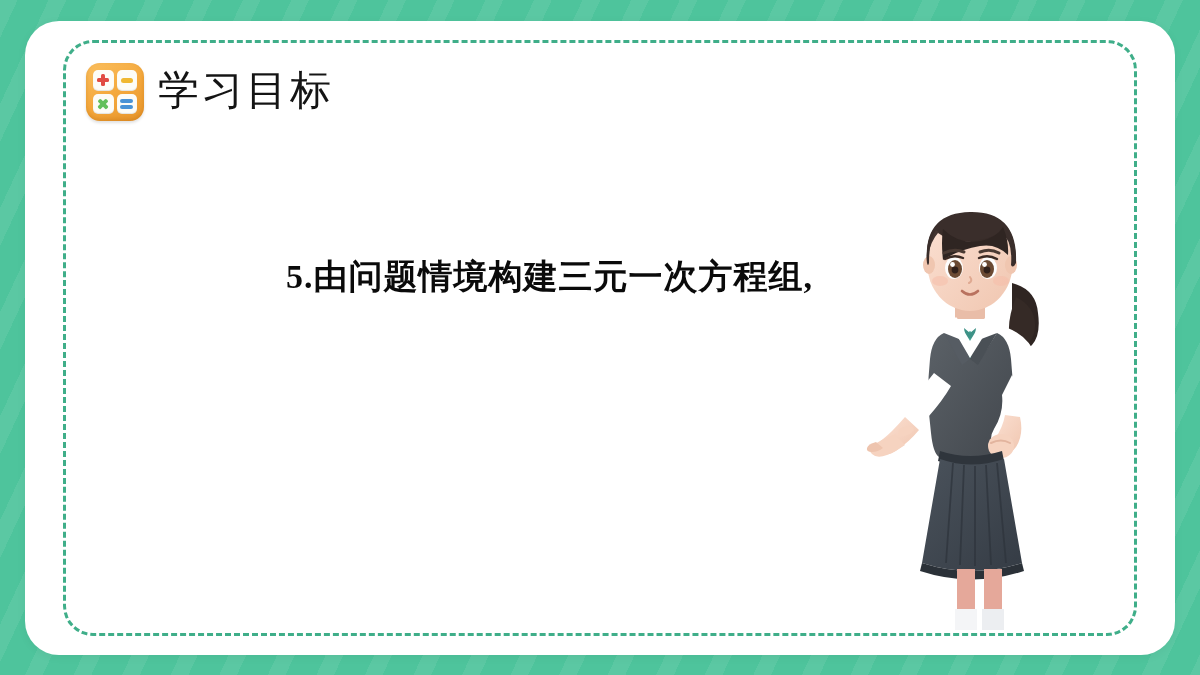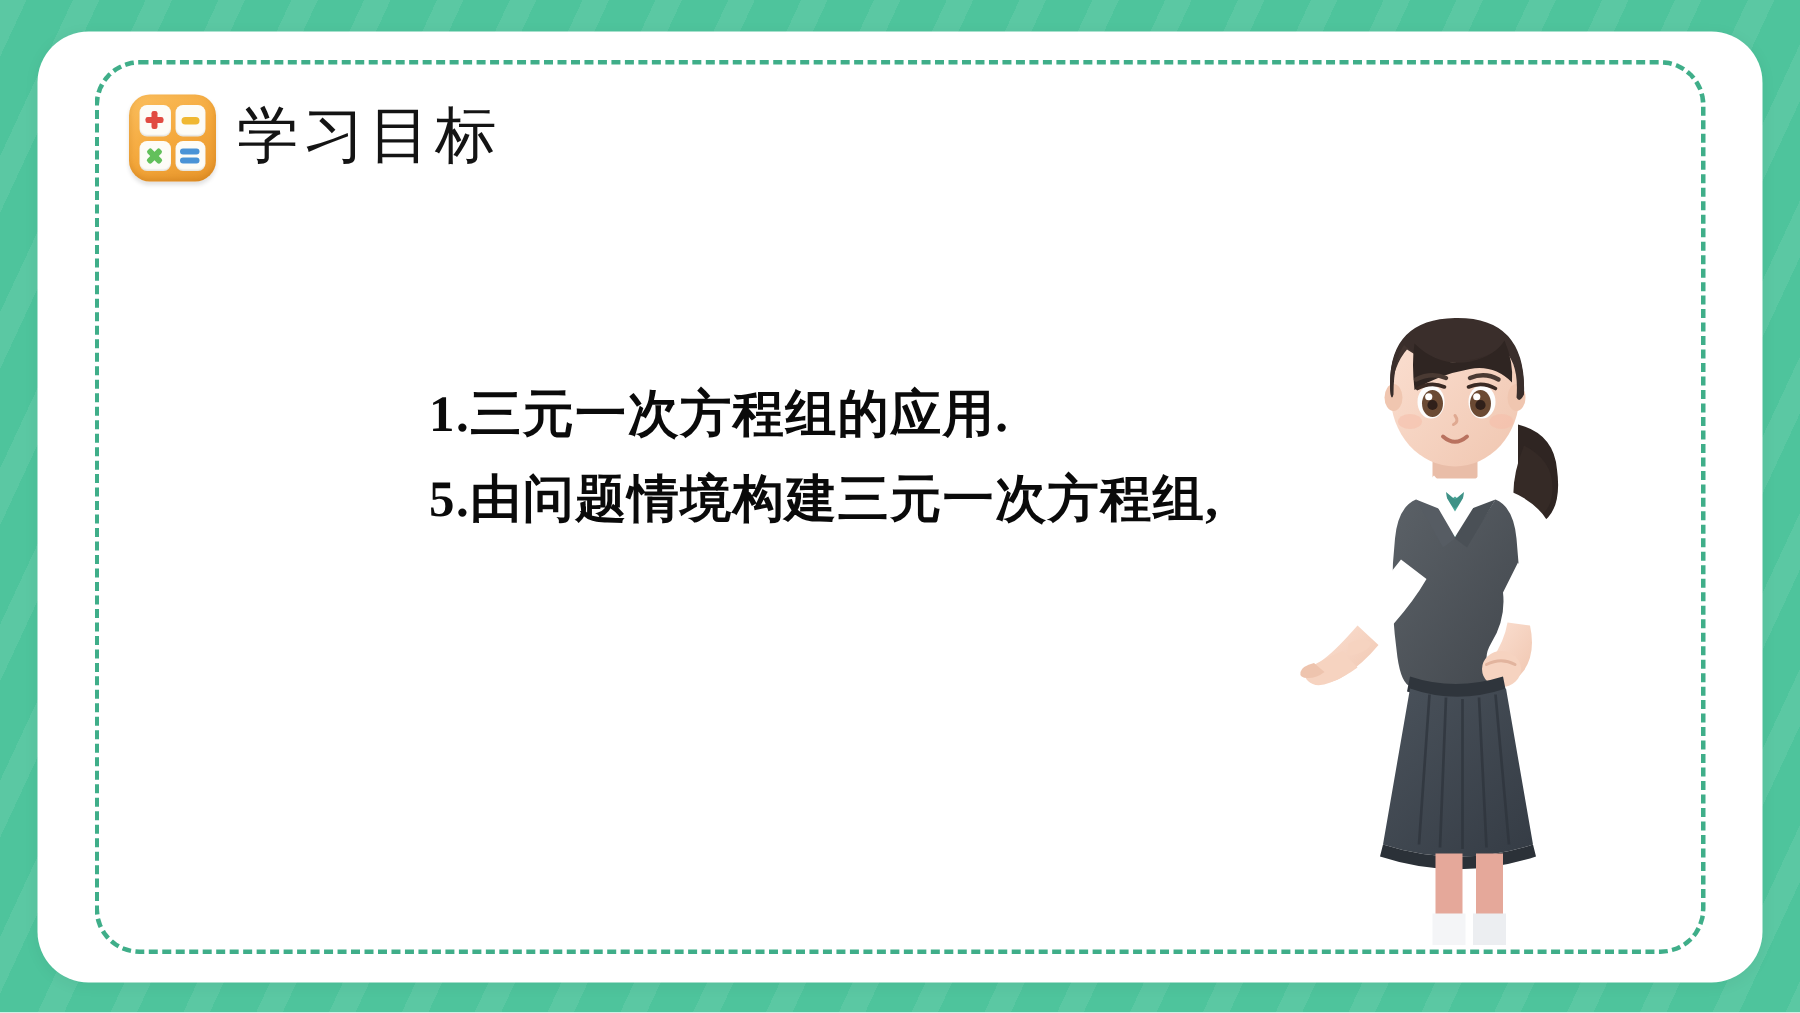--- a/index.html
+++ b/index.html
@@ -198,21 +198,20 @@
         <span class="glyph g-times"></span>
       </div>
       <div class="calc-tile">
         <span class="glyph g-eq"></span>
       </div>
     </div>
     <div id="page-title">学习目标</div>
   </div>
 
   <div id="objectives">
-    <div class="objective-line">1.三元一次方程组的应用.</div>
     <div class="objective-line">5.由问题情境构建三元一次方程组,</div>
   </div>
 
   <div id="girl">
     <svg viewBox="0 0 230 425" width="230" height="425" xmlns="http://www.w3.org/2000/svg">
       <defs>
         <linearGradient id="skinG" x1="0" y1="0" x2="1" y2="1">
           <stop offset="0%" stop-color="#fbe0d2"></stop>
           <stop offset="100%" stop-color="#f0c6b0"></stop>
         </linearGradient>

